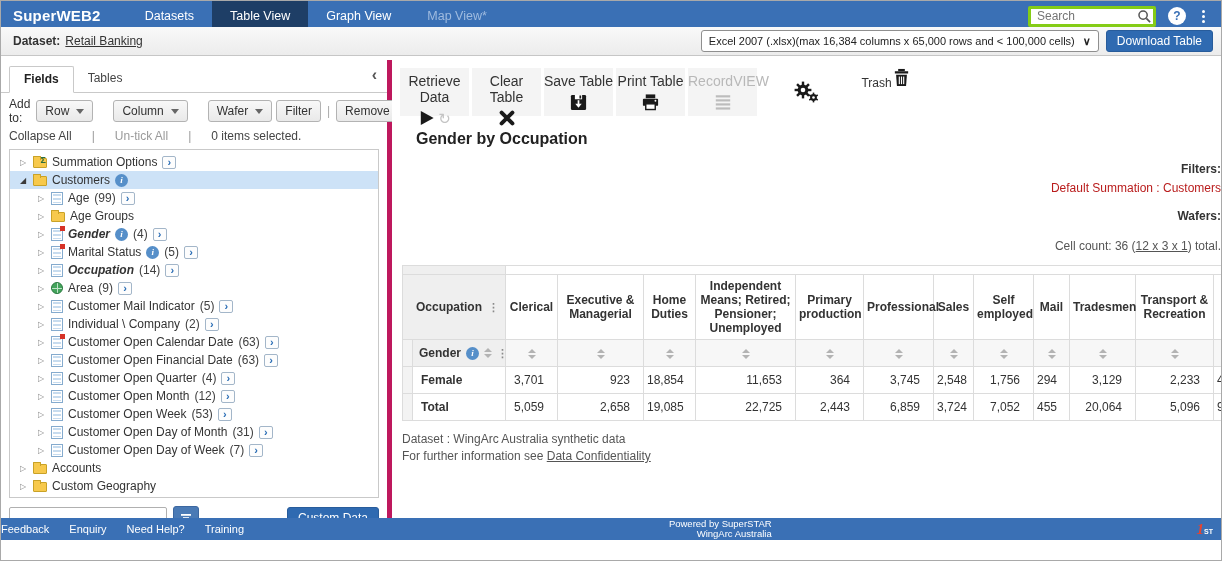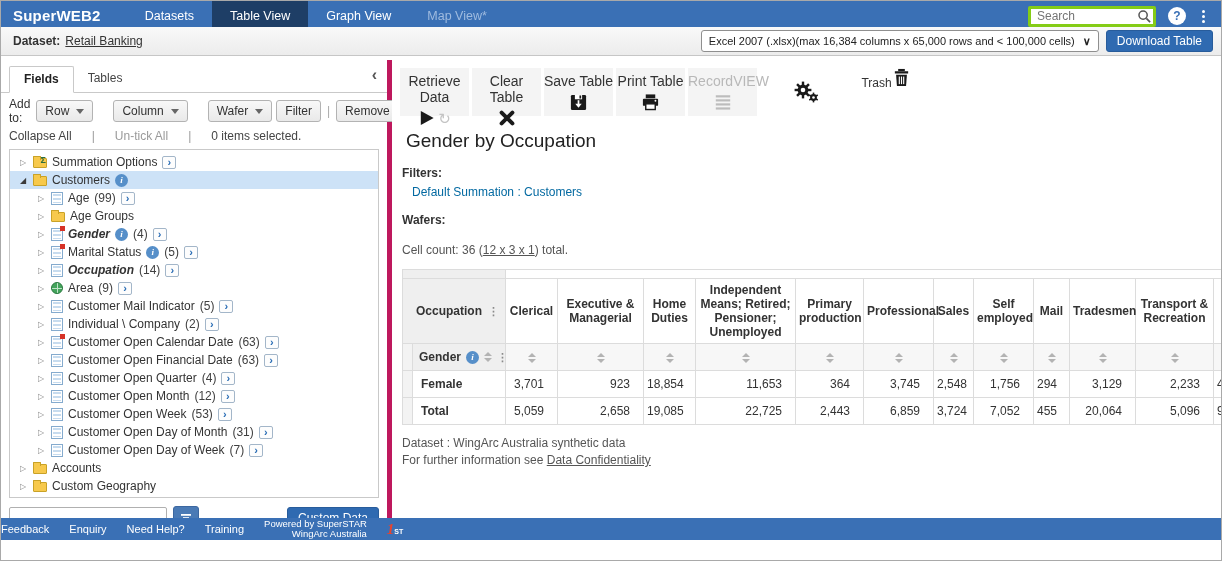--- a/index.html
+++ b/index.html
@@ -79,24 +79,24 @@
   .tbtn { width:69px; height:48px; background:#f4f4f4; margin-right:3px; text-align:center; cursor:pointer; }
   .tbtn .tl { font-size:14px; color:#333; padding-top:5px; display:block; }
   .tbtn .ic { display:flex; align-items:center; justify-content:center; height:26px; gap:2px; }
   .tbtn.disabled { cursor:default; }
   .tbtn.disabled .tl { color:#b8b8b8; }
   .gearbtn { width:56px; height:48px; margin-left:18px; display:flex; align-items:center; justify-content:center; cursor:pointer; }
   .trashbtn { width:60px; height:48px; margin-left:22px; text-align:center; cursor:pointer; }
   .refresh-glyph { color:#c4c4c4; font-size:15px; line-height:15px; }
 
   
-  .m-title { font-size:19px; font-weight:normal; color:#222; margin:14px 0 0 14px; }
-  .m-block { margin-left:10px; }
+  .m-title { font-size:16px; font-weight:bold; color:#222; margin:14px 0 0 24px; }
+  .m-block { margin-left:3px;text-align:right; }
   .f-label { font-weight:bold; margin-top:14px; }
-  .f-value { margin-top:5px; padding-left:10px; color:#0369a1; }
+  .f-value { margin-top:5px; padding-left:10px; color:#b91c1c; }
   .w-label { font-weight:bold; margin-top:14px; }
   .cellcount { margin-top:16px; color:#555; }
   .cellcount a { color:#555; cursor:pointer; }
 
   
   table.grid { border-collapse:collapse; table-layout:fixed; margin:12px 0 0 10px; border:1px solid #cfcfcf; }
   table.grid td, table.grid th { border:1px solid #dcdcdc; font-size:12px; color:#333; vertical-align:middle; }
   .cell-gutter { background:#f3f3f3; }
   .cell-thin-l { background:#efefef; height:9px; }
   .cell-thin-r { background:#fff; height:9px; }
@@ -109,21 +109,21 @@
   .sortg { display:inline-flex; flex-direction:column; align-items:center; gap:2px; vertical-align:middle; }
   .sortg .up { width:0; height:0; border-left:4px solid transparent; border-right:4px solid transparent; border-bottom:4px solid #b3b3b3; }
   .sortg .dn { width:0; height:0; border-left:4px solid transparent; border-right:4px solid transparent; border-top:4px solid #b3b3b3; }
   .kebab-g { color:#8a8a8a; font-size:11px; cursor:pointer; line-height:11px; }
   .row-label { font-weight:bold; padding:6px 4px 6px 8px; background:#fff; }
   .num { text-align:right; padding:6px 13px 6px 3px; background:#fff; }
   .notes { margin:10px 0 0 10px; color:#555; line-height:17px; }
   .notes a { color:#555; cursor:pointer; }
 
   
-  .footer { position:absolute; left:0; top:517px; width:100%; height:22px; background:#3a70b5; display:flex; align-items:center; justify-content:flex-start; gap:20px; padding-right:8px; }
+  .footer { position:absolute; left:0; top:517px; width:100%; height:22px; background:#3a70b5; display:flex; align-items:center; justify-content:space-between; gap:20px; padding-right:8px; }
   .f-link { color:#fff; font-size:11px; cursor:pointer; }
   .powered { color:#fff; font-size:9.5px; line-height:10px; text-align:right; }
   .f-logo { color:#e8432d; font:italic bold 15px/15px "Liberation Serif",serif; }
   .f-logo span { color:#fff; font:bold 7px "Liberation Sans",sans-serif; }
 </style>
 </head>
 <body>
 
 <div id="app">
 

